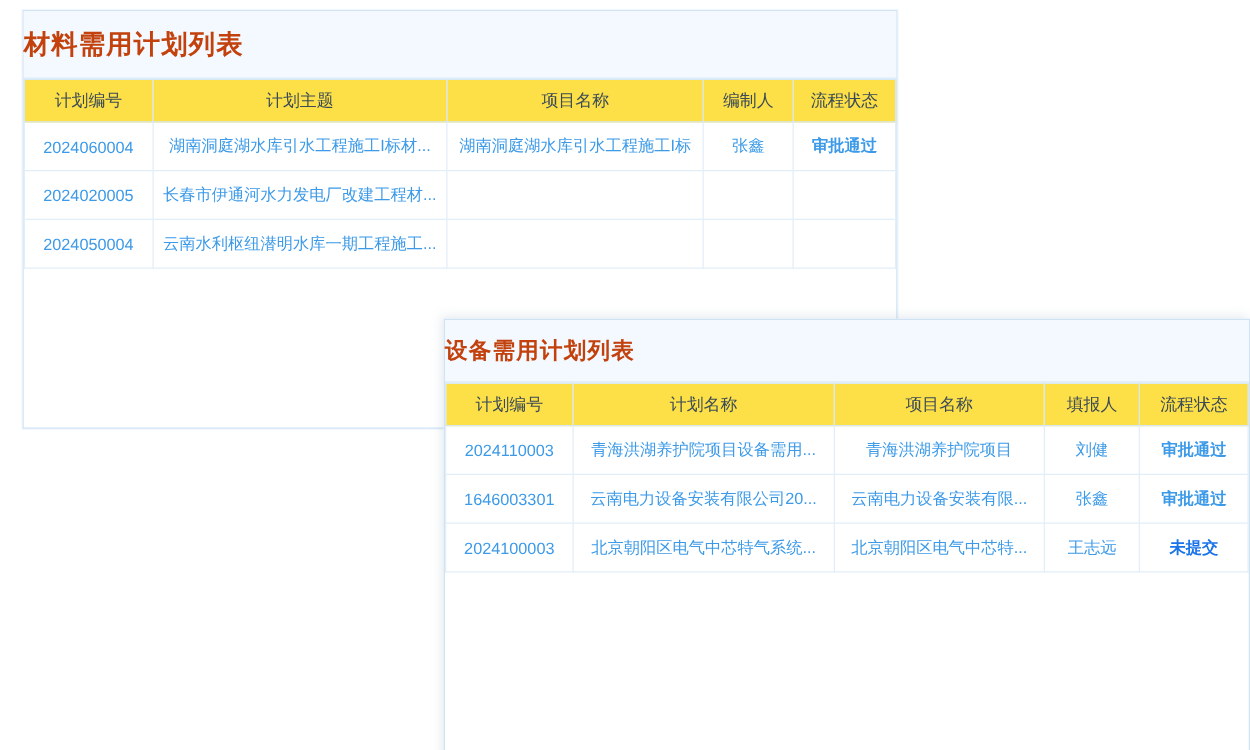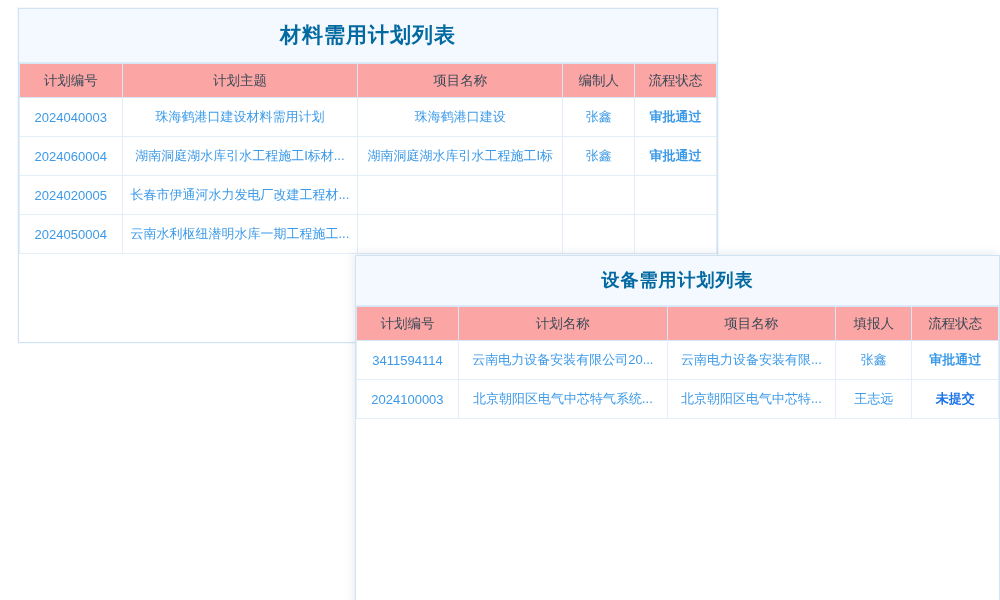--- a/index.html
+++ b/index.html
@@ -17,38 +17,38 @@
     overflow: hidden;
   }
 
   .panel {
     position: absolute;
     background: #ffffff;
     border: 1px solid #cfe3f5;
     box-sizing: border-box;
   }
   .panel-title {
-    text-align: center;
+    text-align: left;
     font-size: 21px;
     font-weight: bold;
-    color: #0369a1;
+    color: #c2410c;
     background: #f3f9fe;
     padding: 12px 0 13px 0;
     border-bottom: 1px solid #dcebf8;
     letter-spacing: 1px;
     font-family: Liberation Serif, serif;
   }
   table.grid {
     width: 100%;
     border-collapse: collapse;
     table-layout: fixed;
     font-size: 13px;
   }
   table.grid th {
-    background: #fca5a5;
+    background: #fde047;
     color: #3a4a57;
     font-weight: normal;
     font-size: 13.5px;
     height: 33px;
     border: 1px solid #d6e8f6;
     text-align: center;
     padding: 0 4px;
   }
   table.grid td {
     height: 38px;
@@ -107,27 +107,20 @@
         <tr>
           <th>计划编号</th>
           <th>计划主题</th>
           <th>项目名称</th>
           <th>编制人</th>
           <th>流程状态</th>
         </tr>
       </thead>
       <tbody>
         <tr>
-          <td class="code">2024040003</td>
-          <td class="subject">珠海鹤港口建设材料需用计划</td>
-          <td class="project">珠海鹤港口建设</td>
-          <td class="person">张鑫</td>
-          <td class="status">审批通过</td>
-        </tr>
-        <tr>
           <td class="code">2024060004</td>
           <td class="subject">湖南洞庭湖水库引水工程施工I标材...</td>
           <td class="project">湖南洞庭湖水库引水工程施工I标</td>
           <td class="person">张鑫</td>
           <td class="status">审批通过</td>
         </tr>
         <tr>
           <td class="code">2024020005</td>
           <td class="subject">长春市伊通河水力发电厂改建工程材...</td>
           <td class="project"></td>
@@ -159,21 +152,28 @@
         <tr>
           <th>计划编号</th>
           <th>计划名称</th>
           <th>项目名称</th>
           <th>填报人</th>
           <th>流程状态</th>
         </tr>
       </thead>
       <tbody>
         <tr>
-          <td class="code">3411594114</td>
+          <td class="code">2024110003</td>
+          <td class="subject">青海洪湖养护院项目设备需用...</td>
+          <td class="project">青海洪湖养护院项目</td>
+          <td class="person">刘健</td>
+          <td class="status">审批通过</td>
+        </tr>
+        <tr>
+          <td class="code">1646003301</td>
           <td class="subject">云南电力设备安装有限公司20...</td>
           <td class="project">云南电力设备安装有限...</td>
           <td class="person">张鑫</td>
           <td class="status">审批通过</td>
         </tr>
         <tr>
           <td class="code">2024100003</td>
           <td class="subject">北京朝阳区电气中芯特气系统...</td>
           <td class="project">北京朝阳区电气中芯特...</td>
           <td class="person">王志远</td>

